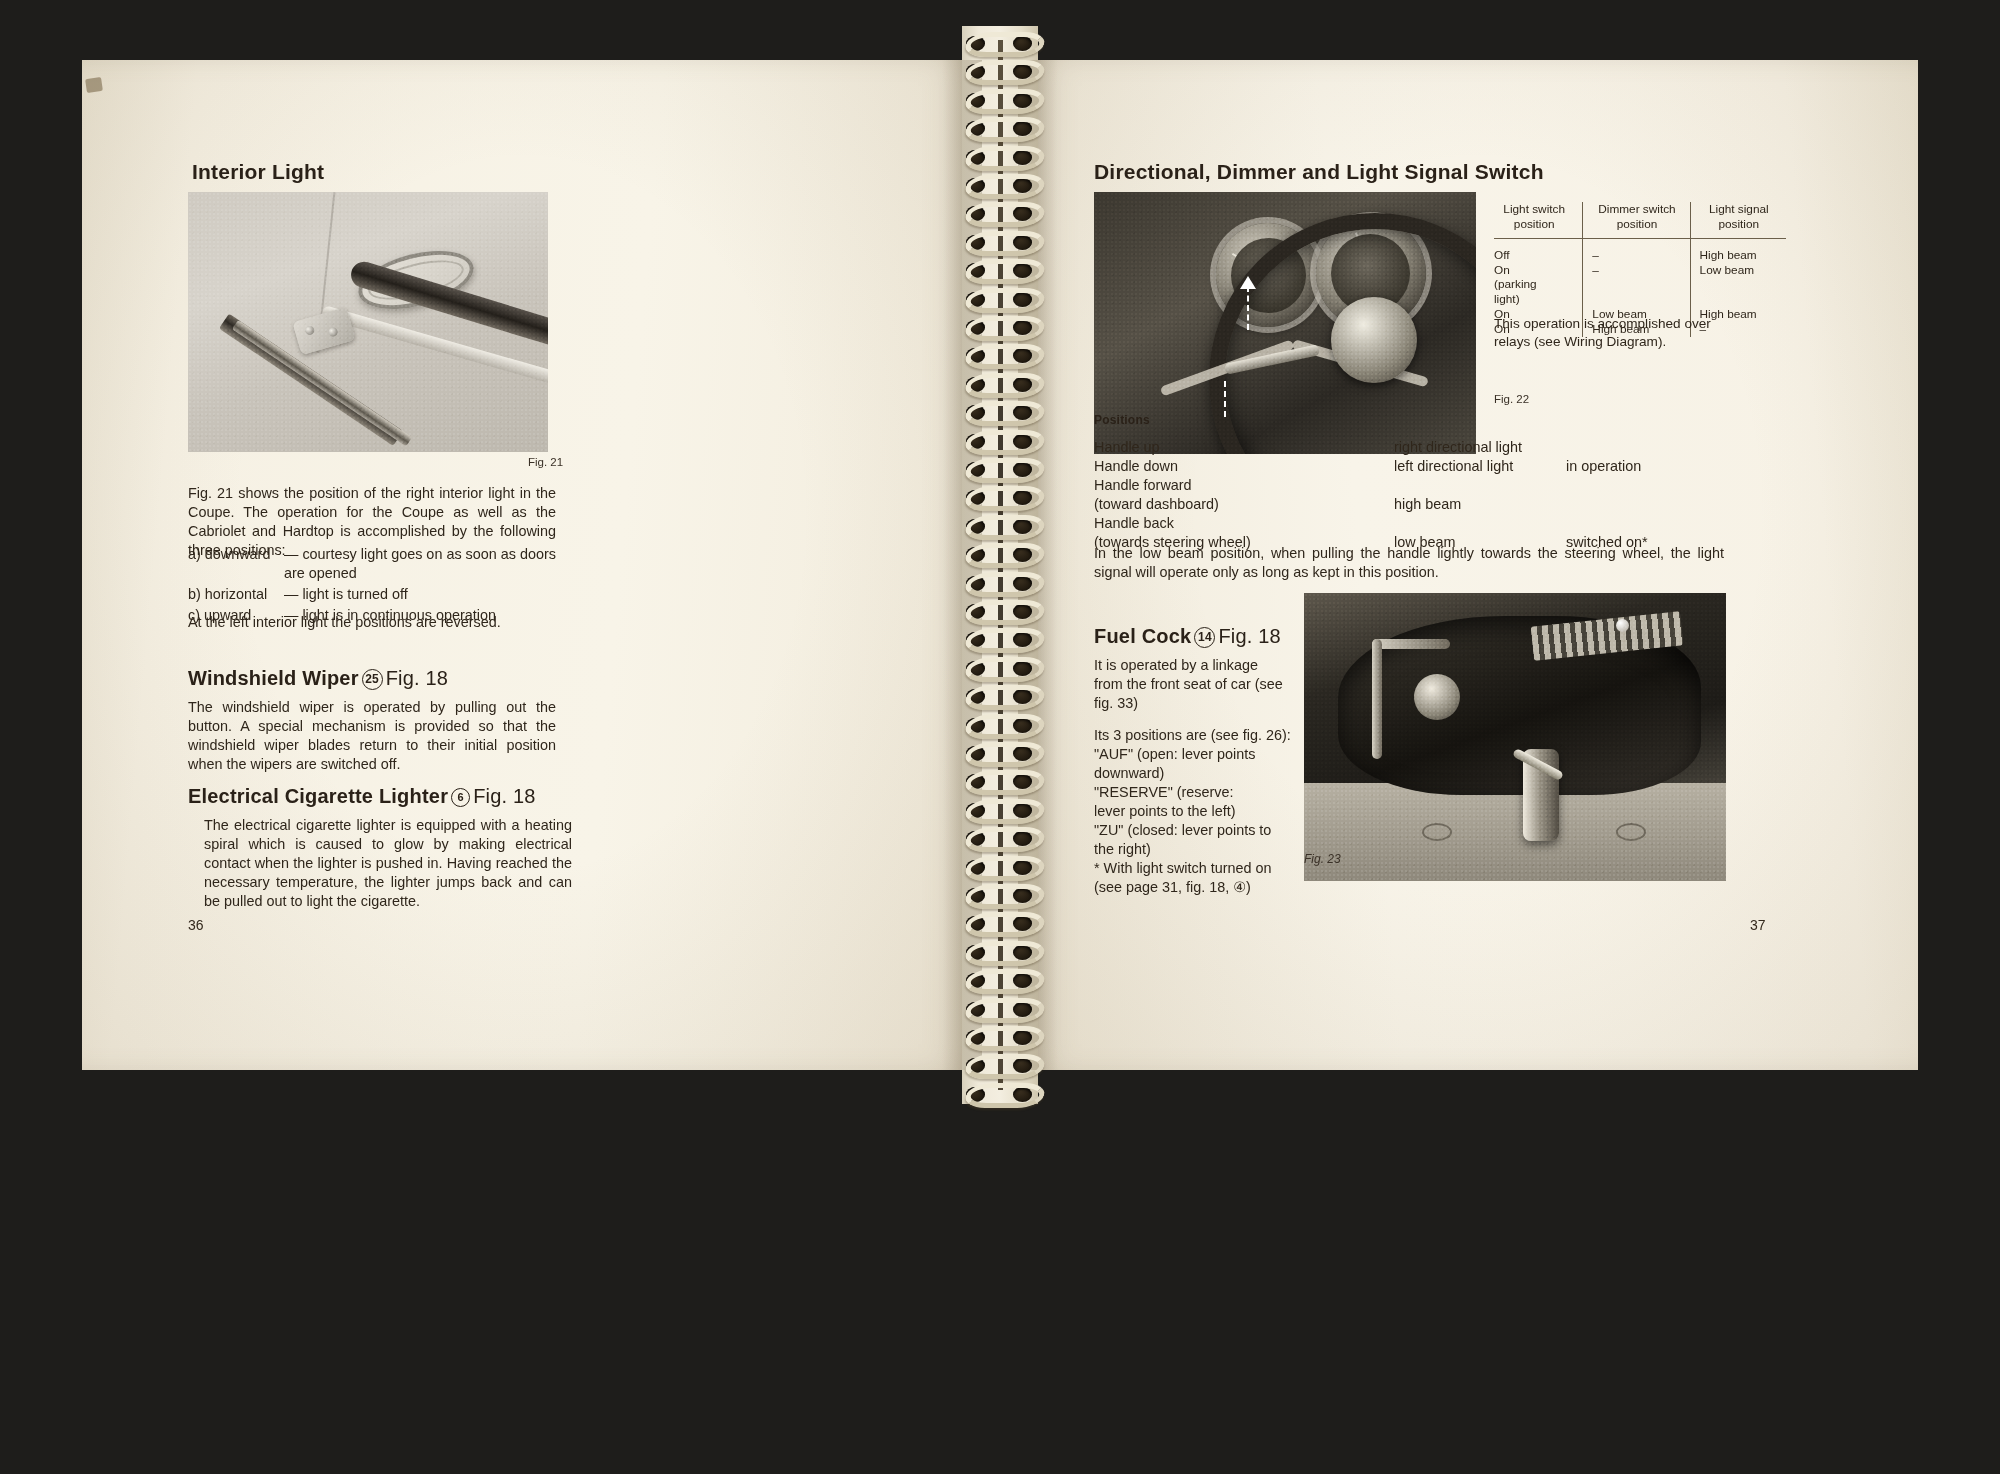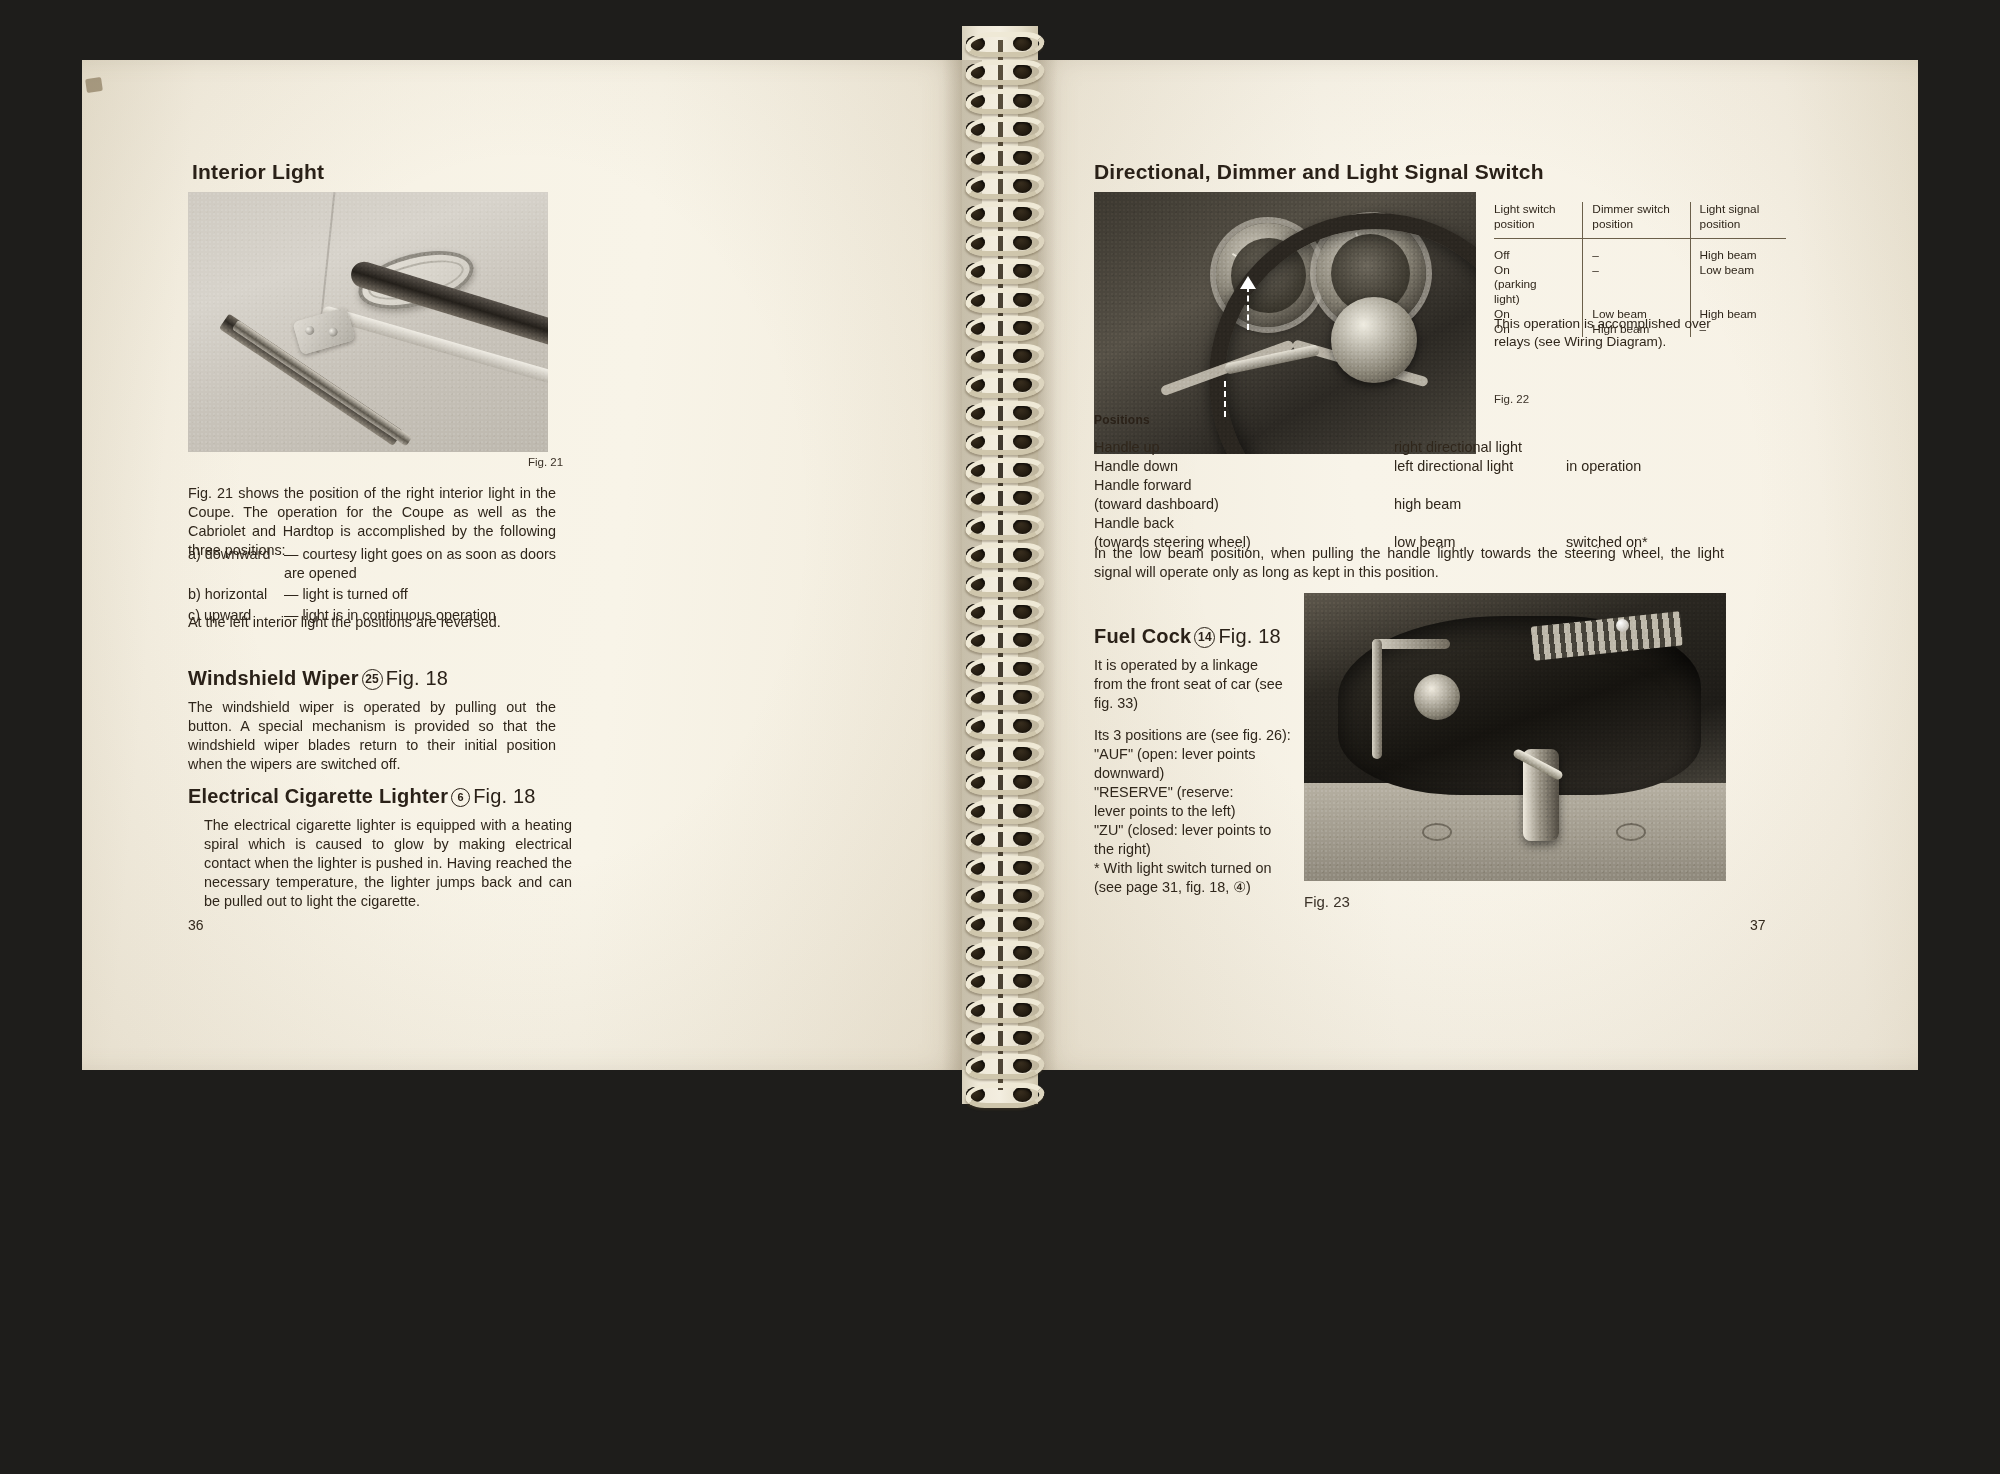--- a/index.html
+++ b/index.html
@@ -85,38 +85,38 @@
   .badge.sm{width:17px;height:17px;font-size:11px;}
 
   
   .rp{position:absolute;}
   #rp-title{left:1012px;top:100px;font-size:21px;}
   #fig22{position:absolute;left:1012px;top:132px;width:382px;height:262px;}
   #rp-table{left:1412px;top:142px;width:292px;font-size:11.8px;color:#2f261b;}
   .tbl{width:100%;border-collapse:collapse;}
   .tbl td,.tbl th{vertical-align:top;padding:0 8px 0 0;font-weight:normal;text-align:left;line-height:1.26;}
   .tbl .c2,.tbl .c3{border-left:1px solid #6b5f4a;padding-left:9px;}
-  .tbl thead td{padding-bottom:6px;}
+  .tbl thead td{padding-bottom:6px;text-align:center;}
   .tbl .hr td{border-top:1px solid #6b5f4a;height:9px;padding:0;}
   #rp-relay{left:1412px;top:255px;width:250px;font-size:13.6px;}
   #fig22cap{left:1412px;top:333px;font-size:11.5px;color:#3a3127;}
 
   #rp-pos-h{left:1012px;top:353px;font-size:12px;}
   #rp-pos{left:1012px;top:378px;width:700px;font-size:14.4px;}
   .posrow{display:flex;align-items:flex-start;}
   .posrow .a{width:300px;flex:none;}
   .posrow .b{width:172px;flex:none;}
   .posrow .c{flex:none;}
   #rp-lowbeam{left:1012px;top:484px;width:630px;font-size:14.4px;text-align:justify;}
 
   #rp-fc-h{left:1012px;top:565px;font-size:20px;}
   #rp-fc-1{left:1012px;top:596px;width:190px;font-size:14.4px;}
   #rp-fc-2{left:1012px;top:666px;width:200px;font-size:14.4px;}
   #fig23{position:absolute;left:1222px;top:533px;width:422px;height:288px;}
-  #fig23cap{left:1222px;top:833px;font-size:15px;color:#3a3127;}
+  #fig23cap{left:1222px;top:792px;font-size:12px;color:#3a3127;font-style:italic;}
   #rp-pageno{left:1668px;top:857px;font-size:14px;color:#33291d;}
 
   
   .f21bg{position:absolute;inset:0;
     background:linear-gradient(160deg,#cfcac1 0%,#d7d3cb 30%,#c8c3ba 58%,#bdb8ae 100%);}
   .f21-fold{position:absolute;left:38%;top:0;width:2px;height:62%;
     background:rgba(120,115,105,.35);transform:rotate(6deg);}
   .f21-lamp{position:absolute;left:47%;top:24%;width:110px;height:44px;
     border:4px solid #8d8980;border-radius:50%/50%;transform:rotate(-14deg);
     background:linear-gradient(150deg,#e3dfd6,#cfcbc2);

